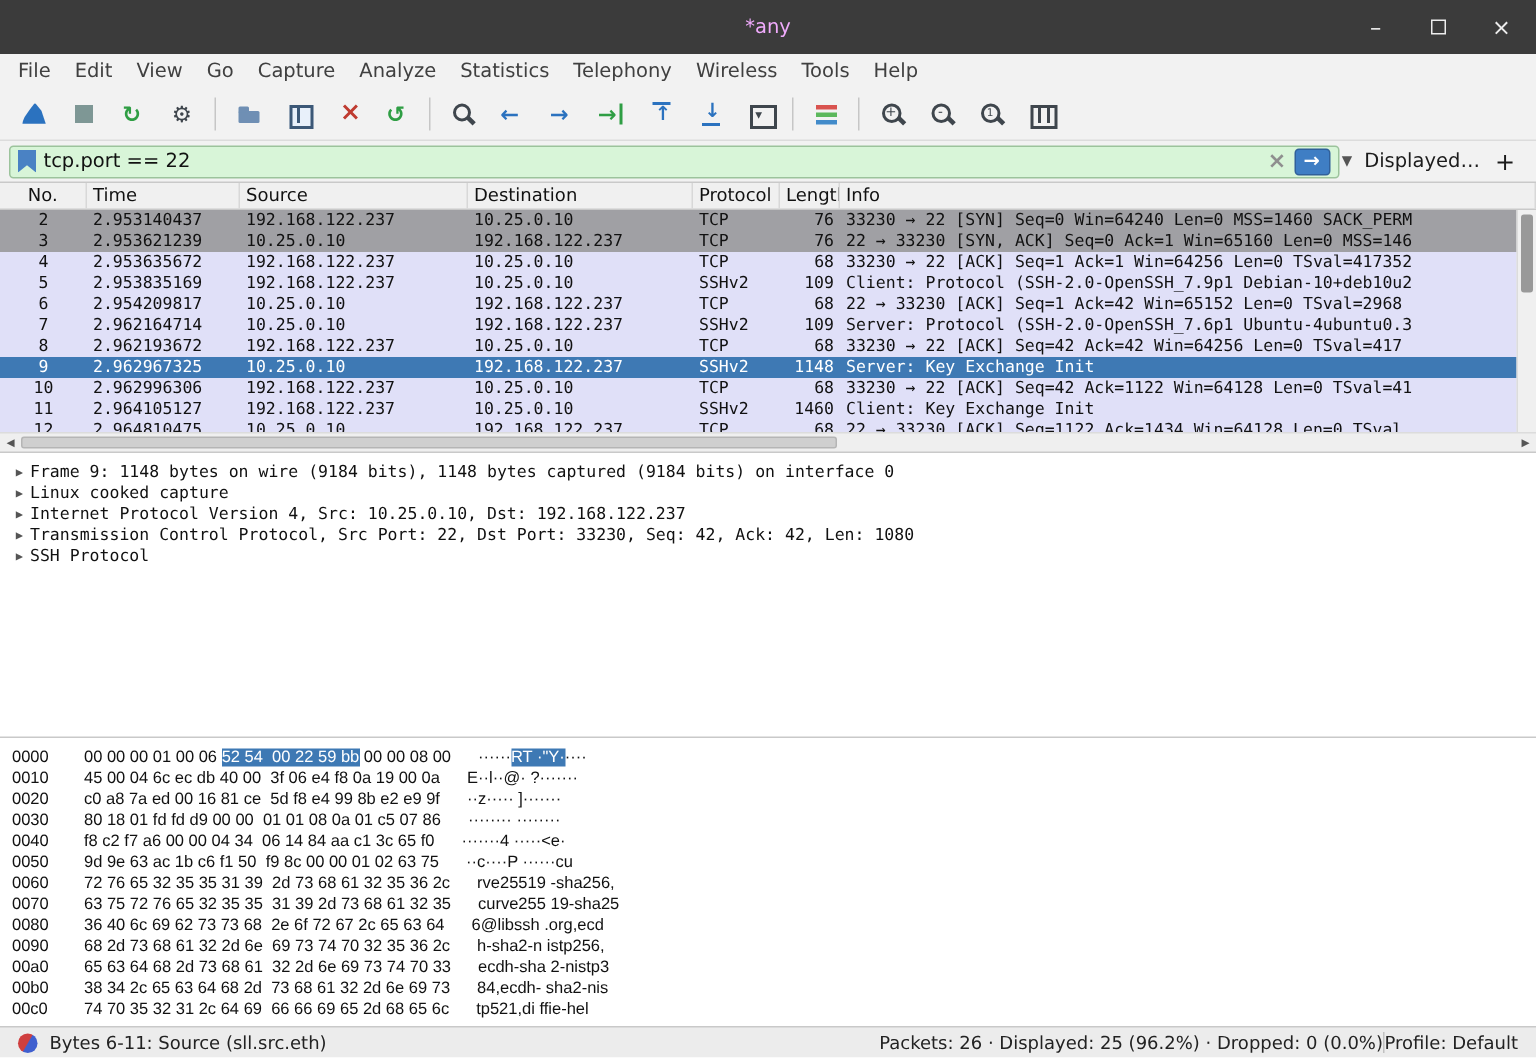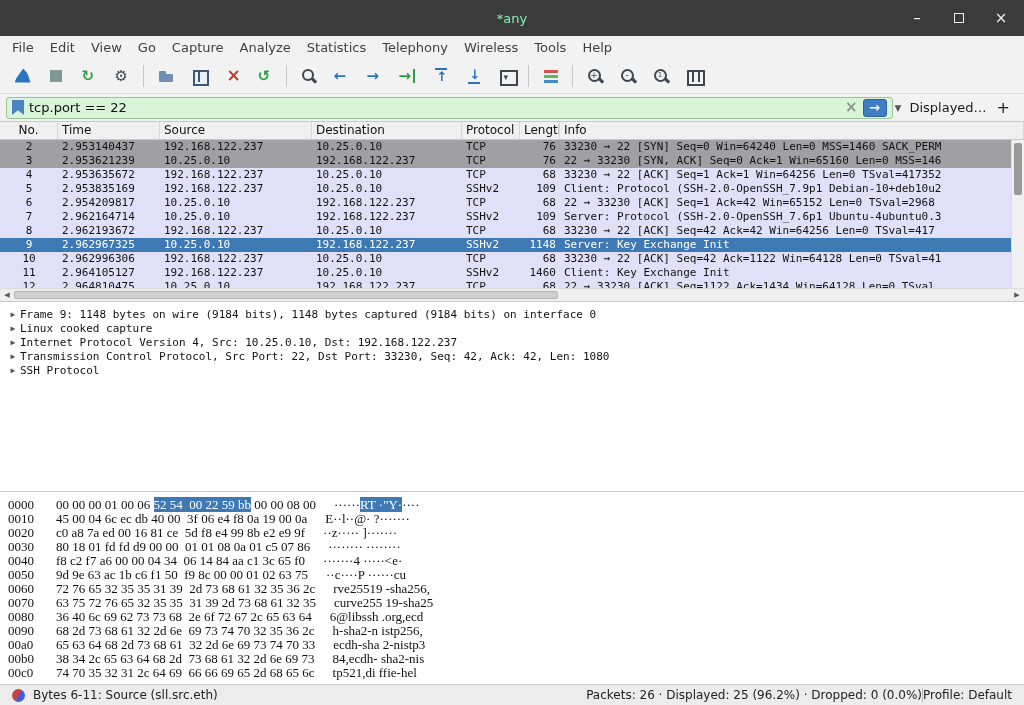--- a/index.html
+++ b/index.html
@@ -2,21 +2,21 @@
 <html><head>
 <meta charset="utf-8">
 <style>
   *{box-sizing:border-box;margin:0;padding:0}
   html,body{width:1024px;height:705px;overflow:hidden;background:#fff;
     font-family:"DejaVu Sans",sans-serif;}
   .app{width:1024px;height:705px;display:flex;flex-direction:column;background:#fff}
 
   
   .titlebar{height:36px;background:#3b3b3b;position:relative;display:flex;align-items:center;flex-shrink:0}
-  .title{position:absolute;left:0;right:0;text-align:center;font-size:13px;color:#86efac}
+  .title{position:absolute;left:0;right:0;text-align:center;font-size:13px;color:#f0abfc}
   .win-controls{margin-left:auto;display:flex;align-items:center;gap:28px;padding-right:16px;z-index:1}
   .win-btn{color:#ededed;font-size:15px;width:14px;text-align:center;line-height:14px}
   .maximize-box{width:10px;height:10px;border:1.5px solid #ededed;display:inline-block}
 
   
   .menubar{height:22px;background:#f2f2f2;display:flex;align-items:center;font-size:13px;color:#404040;padding-left:4px;flex-shrink:0}
   .menu-item{padding:2px 8px}
 
   
   .toolbar{height:36px;background:#f2f2f2;display:flex;align-items:center;padding-left:6px;border-bottom:1px solid #dcdcdc;flex-shrink:0}
@@ -95,21 +95,21 @@
   .hscroll{height:14px;background:#efefef;border-top:1px solid #dcdcdc;border-bottom:1px solid #c9c9c9;position:relative;display:flex;align-items:center;flex-shrink:0}
   .harrow{width:14px;text-align:center;font-size:7px;color:#555;flex-shrink:0}
   .hthumb{position:absolute;left:14px;width:544px;top:2px;bottom:2px;background:#cfcfcf;border:1px solid #b5b5b5;border-radius:2px}
 
   
   .details{height:190px;background:#fff;border-bottom:1px solid #c9c9c9;padding:6px 0 0 6px;font-family:"DejaVu Sans Mono",monospace;font-size:11px;color:#111;overflow:hidden;flex-shrink:0}
   .detail-row{height:14px;line-height:14px;display:flex;align-items:center;white-space:nowrap}
   .twisty{width:14px;font-size:8px;color:#555;text-align:center;flex-shrink:0}
 
   
-  .hexpane{height:192px;background:#fff;padding:6px 12px 0 8px;font-family:Liberation Serif, serif;font-size:13px;color:#111;overflow:hidden;flex-shrink:0}
+  .hexpane{height:192px;background:#fff;padding:6px 12px 0 8px;font-family:Liberation Sans, sans-serif;font-size:11px;color:#111;overflow:hidden;flex-shrink:0}
   .hex-row{height:14px;line-height:14px;white-space:pre;display:flex}
   .hex-off{width:34px;flex-shrink:0}
   .hex-bytes{margin-left:14px;flex-shrink:0}
   .hex-ascii{margin-left:18px;flex-shrink:0}
   .hex-sel{background:#3e79b4;color:#fff}
 
   
   .statusbar{height:21px;background:#ececec;border-top:1px solid #c9c9c9;display:flex;align-items:center;font-size:12px;color:#222;padding:0 12px;gap:8px;flex-shrink:0;margin-top:auto}
   .expert-dot{width:13px;height:13px;border-radius:50%;background:linear-gradient(120deg,#cf3f3f 48%,#3f5fcf 52%);flex-shrink:0}
   .status-right{margin-left:auto;display:flex;align-items:center;white-space:nowrap}

